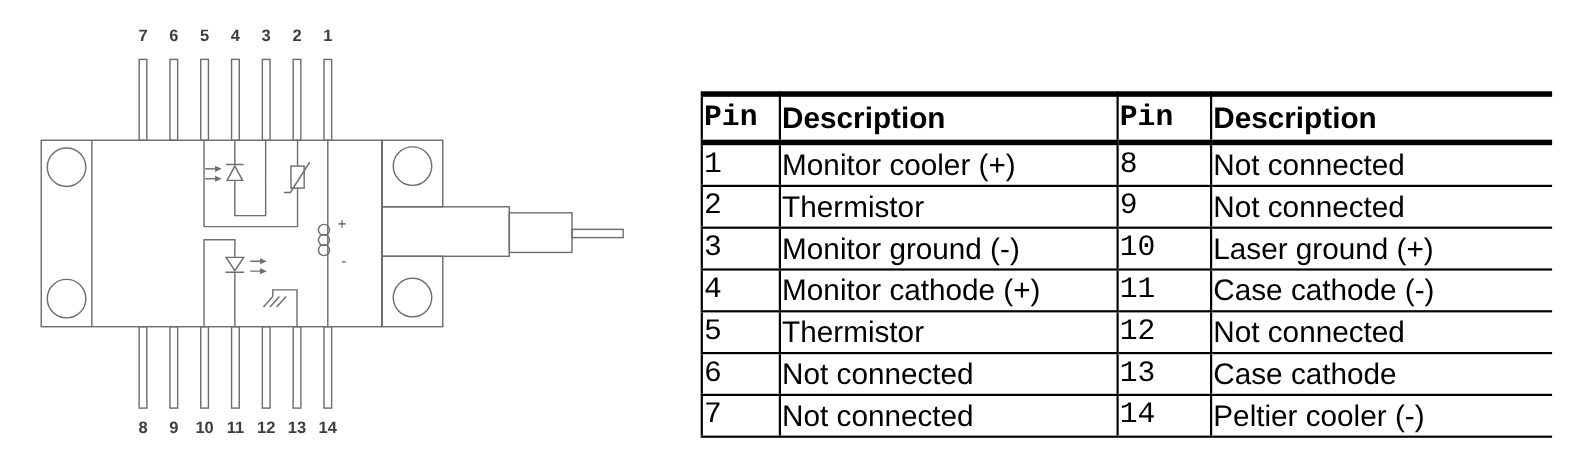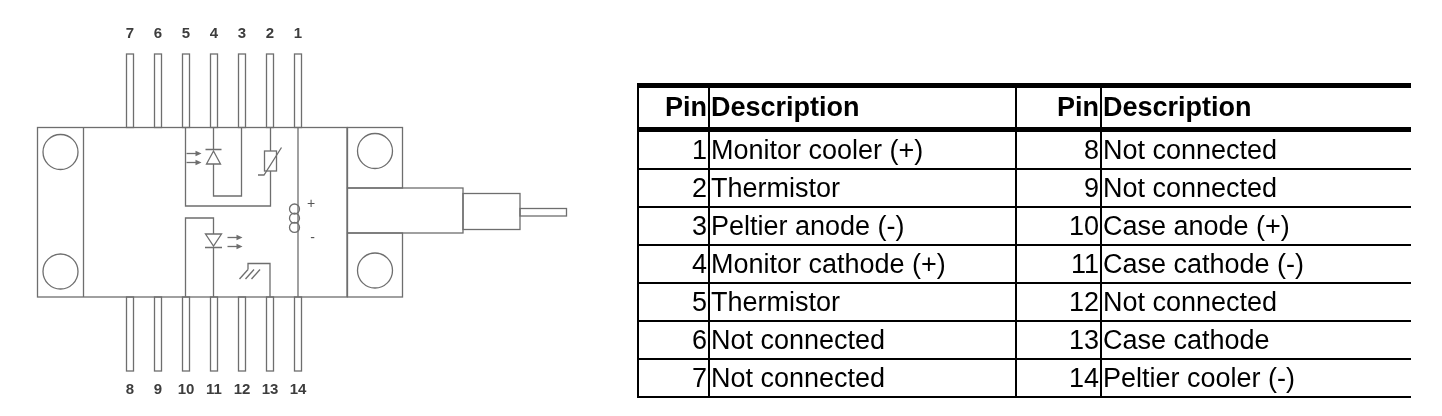--- a/index.html
+++ b/index.html
@@ -51,21 +51,21 @@
   }
   table.pinout td {
     border-bottom: 2px solid #000;
     height: 34px;
     vertical-align: middle;
   }
   table.pinout th + th,
   table.pinout td + td {
     border-left: 2px solid #000;
   }
-  .pin-col  { text-align: right; }
+  .pin-col  { text-align: left; font-family: Liberation Mono, monospace; }
   .desc-col { text-align: left; }
 </style>
 </head>
 <body>
 
 <div class="stage">
 
   <svg class="diagram-svg" width="600" height="416" viewBox="0 0 600 416">
 
     <g stroke="#6e6e6e" stroke-width="1.3" fill="none">
@@ -192,23 +192,23 @@
         <td class="desc-col">Not connected</td>
       </tr>
       <tr>
         <td class="pin-col">2</td>
         <td class="desc-col">Thermistor</td>
         <td class="pin-col">9</td>
         <td class="desc-col">Not connected</td>
       </tr>
       <tr>
         <td class="pin-col">3</td>
-        <td class="desc-col">Peltier anode (-)</td>
+        <td class="desc-col">Monitor ground (-)</td>
         <td class="pin-col">10</td>
-        <td class="desc-col">Case anode (+)</td>
+        <td class="desc-col">Laser ground (+)</td>
       </tr>
       <tr>
         <td class="pin-col">4</td>
         <td class="desc-col">Monitor cathode (+)</td>
         <td class="pin-col">11</td>
         <td class="desc-col">Case cathode (-)</td>
       </tr>
       <tr>
         <td class="pin-col">5</td>
         <td class="desc-col">Thermistor</td>

